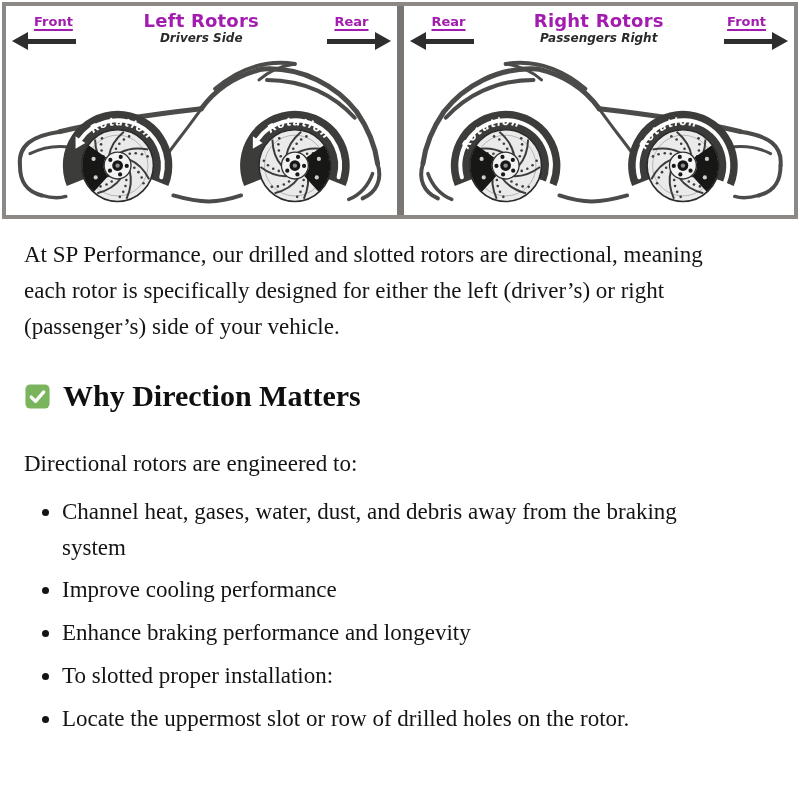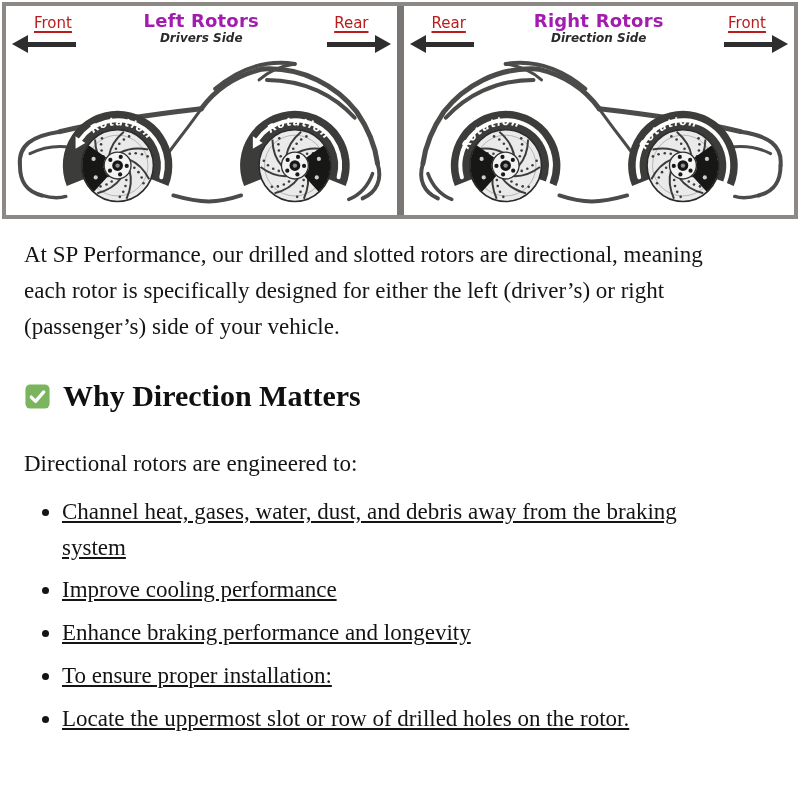--- a/index.html
+++ b/index.html
@@ -9,21 +9,21 @@
   
   .diagram{display:flex;border:4px solid #8b8885;margin:2px 2px 0 2px;background:#fff;}
   .panel{flex:1 1 0;width:0;background:#fff;}
   .panel + .panel{border-left:7px solid #7a7673;}
   .panel header{display:flex;justify-content:space-between;align-items:flex-start;
     height:48px;padding:5px 10px 0 10px;font-family:"DejaVu Sans","Liberation Sans",sans-serif;}
   .title-block{text-align:center;line-height:1.05;margin-top:1px;}
   .panel-title{font-size:18px;font-weight:bold;color:#a21caf;letter-spacing:.2px;}
   .panel-subtitle{font-size:12px;font-weight:bold;font-style:italic;color:#2a2a2a;margin-top:1px;}
   .dir{display:flex;flex-direction:column;margin-top:3px;}
-  .dir span{font-size:15px;font-weight:normal;color:#b91c1c;
+  .dir span{font-size:13px;font-weight:bold;color:#a21caf;
     text-decoration:underline;text-decoration-thickness:2px;text-underline-offset:3px;}
   .dir-left span{padding-left:18px;}
   .dir-right span{padding-right:18px;align-self:flex-end;}
   .dir-arrow{display:flex;align-items:center;margin-top:3px;}
   .shaft{display:block;width:48px;height:5px;background:#2e2e2e;}
   .tri{display:block;width:0;height:0;border-top:9px solid transparent;border-bottom:9px solid transparent;}
   .tri-left{border-right:16px solid #2e2e2e;margin-left:-4px;}
   .tri-right{border-left:16px solid #2e2e2e;margin-right:-4px;}
   svg.car{display:block;width:100%;height:auto;}
 
@@ -31,21 +31,21 @@
   .doc{font-family:"Liberation Serif","DejaVu Serif",serif;color:#141414;
     padding:12px 80px 10px 24px;font-size:23px;line-height:1.56;}
   .doc p{margin:6px 0 0 0;}
   .doc p.lead{margin:26px 0 12px 0;}
   h2{font-size:30px;margin:28px 0 0 0;display:flex;align-items:center;gap:12px;color:#101010;}
   h2.h-bold{font-weight:bold;}
   h2.h-reg{font-weight:normal;margin-bottom:24px;}
   .emoji{display:inline-flex;flex:0 0 auto;}
   ul{margin:14px 0 0 0;padding:0 0 0 38px;}
   ul.tight{margin-top:0;}
-  li{margin:0 0 7px 0;text-decoration:underline;}
+  li{margin:0 0 7px 0;}
 </style>
 </head>
 <body>
 
 <div class="page">
 
   <div class="diagram">
 
     <section class="panel">
       <header>
@@ -202,21 +202,21 @@
       <header>
         <div class="dir dir-left">
           <span>Rear</span>
           <div class="dir-arrow">
               <i class="tri tri-left"></i>
               <i class="shaft"></i>
             </div>
         </div>
         <div class="title-block">
           <div class="panel-title">Right Rotors</div>
-          <div class="panel-subtitle">Direction Side</div>
+          <div class="panel-subtitle">Passengers Right</div>
         </div>
         <div class="dir dir-right">
           <span>Front</span>
           <div class="dir-arrow">
               <i class="shaft"></i>
               <i class="tri tri-right"></i>
             </div>
         </div>
       </header>
       <svg class="car" viewBox="0 0 392 162">
@@ -366,17 +366,17 @@
     <p class="lead">Directional rotors are engineered to:</p>
 
     <ul class="tight">
         <li>Channel heat, gases, water, dust, and debris away from the braking system</li>
         <li>Improve cooling performance</li>
         <li>Enhance braking performance and longevity</li>
       </ul>
 
 
     <ul class="tight">
-        <li>To ensure proper installation:</li>
+        <li>To slotted proper installation:</li>
         <li>Locate the uppermost slot or row of drilled holes on the rotor.</li>
       </ul>
   </div>
 </div>
 
 </body></html>

